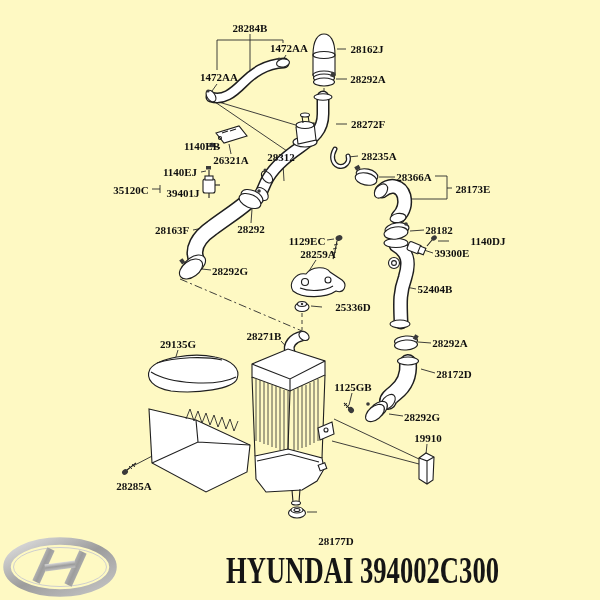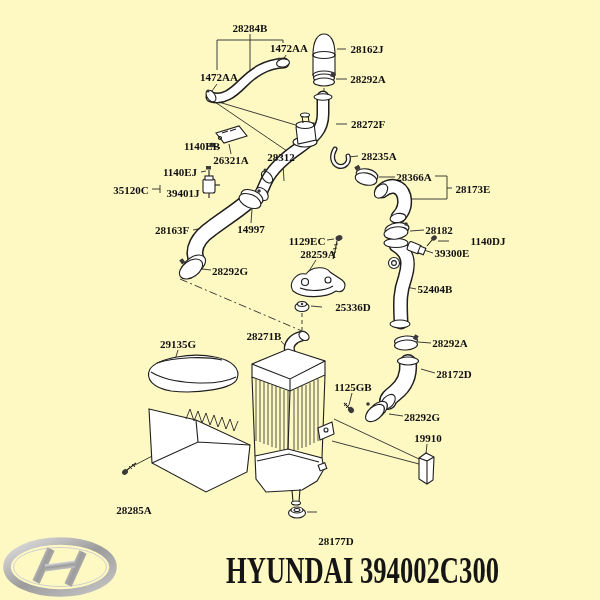--- a/index.html
+++ b/index.html
@@ -278,37 +278,37 @@
       <div class="plabel" style="left: 202px; top: 146px;">1140EB</div>
       <div class="plabel" style="left: 231px; top: 160px;">26321A</div>
       <div class="plabel" style="left: 281px; top: 157px;">28312</div>
       <div class="plabel" style="left: 379px; top: 156px;">28235A</div>
       <div class="plabel" style="left: 180px; top: 172px;">1140EJ</div>
       <div class="plabel" style="left: 131px; top: 190px;">35120C</div>
       <div class="plabel" style="left: 183px; top: 193px;">39401J</div>
       <div class="plabel" style="left: 414px; top: 177px;">28366A</div>
       <div class="plabel" style="left: 473px; top: 189px;">28173E</div>
       <div class="plabel" style="left: 172px; top: 230px;">28163F</div>
-      <div class="plabel" style="left: 251px; top: 229px;">14997</div>
+      <div class="plabel" style="left: 251px; top: 229px;">28292</div>
       <div class="plabel" style="left: 439px; top: 230px;">28182</div>
       <div class="plabel" style="left: 468px; top: 241px; padding-left: 40px;">1140DJ</div>
       <div class="plabel" style="left: 452px; top: 253px;">39300E</div>
       <div class="plabel" style="left: 307px; top: 241px;">1129EC</div>
       <div class="plabel" style="left: 318px; top: 254px;">28259A</div>
       <div class="plabel" style="left: 435px; top: 289px;">52404B</div>
       <div class="plabel" style="left: 230px; top: 271px;">28292G</div>
       <div class="plabel" style="left: 341px; top: 307px; padding-left: 24px;">25336D</div>
       <div class="plabel" style="left: 264px; top: 336px;">28271B</div>
       <div class="plabel" style="left: 178px; top: 344px;">29135G</div>
       <div class="plabel" style="left: 450px; top: 343px;">28292A</div>
       <div class="plabel" style="left: 454px; top: 374px;">28172D</div>
       <div class="plabel" style="left: 353px; top: 387px;">1125GB</div>
       <div class="plabel" style="left: 422px; top: 417px;">28292G</div>
       <div class="plabel" style="left: 428px; top: 438px;">19910</div>
-      <div class="plabel" style="left: 134px; top: 510px;">28285A</div>
+      <div class="plabel" style="left: 134px; top: 486px;">28285A</div>
       <div class="plabel" style="left: 336px; top: 541px;">28177D</div>
     </div>
 
 <div>
   <svg id="logo-svg" width="120" height="62" viewBox="0 0 120 62">
     <defs>
       <linearGradient id="chrome" x1="0" y1="0" x2="1" y2="1">
         <stop offset="0" stop-color="#e2e2e2"></stop>
         <stop offset="0.5" stop-color="#9c9c9c"></stop>
         <stop offset="1" stop-color="#c6c6c6"></stop>

